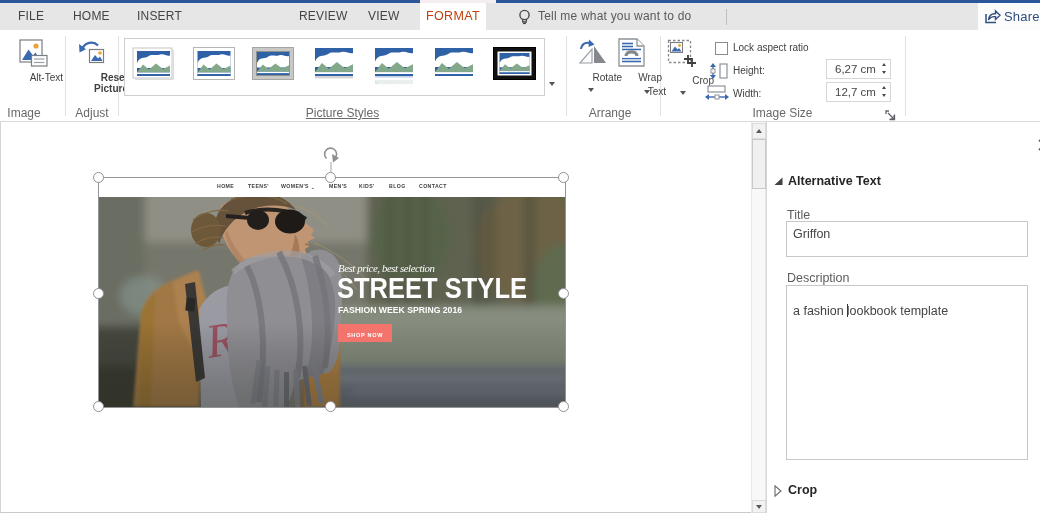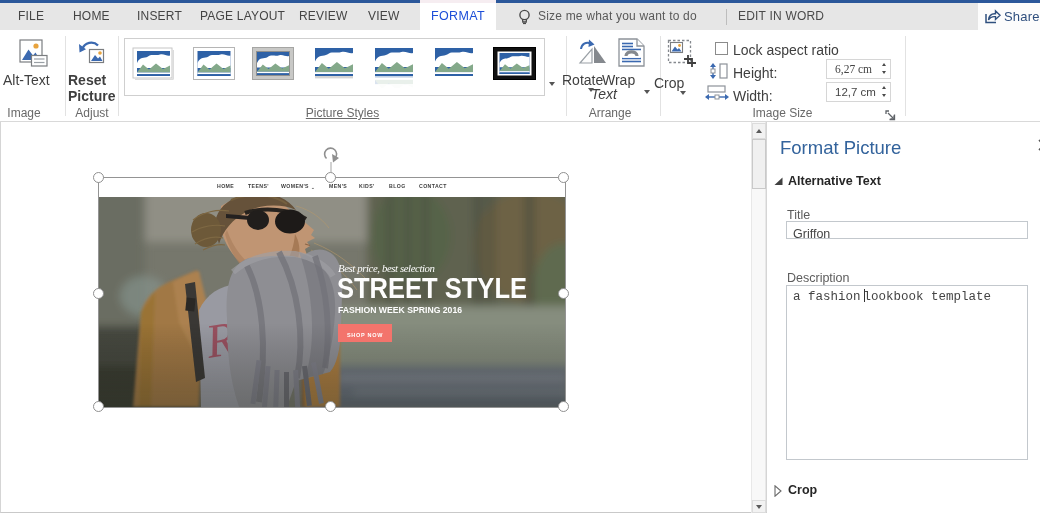--- a/index.html
+++ b/index.html
@@ -4,26 +4,26 @@
 <style>
 *{margin:0;padding:0;box-sizing:border-box;}
 html,body{width:1040px;height:516px;}
 #app{position:relative;width:1040px;height:516px;overflow:hidden;background:#fff;font-family:"Liberation Sans",sans-serif;}
 .abs{position:absolute;}
 
 #strip{left:0;top:0;width:1040px;height:3px;background:#2b579a;}
 #stripw{left:420px;top:0;width:76px;height:3px;background:#f6edf1;}
 #tabbar{left:0;top:3px;width:1040px;height:27px;background:#e6e6e6;}
 .tab{position:absolute;top:0;height:27px;line-height:27px;font-size:12px;color:#444;letter-spacing:0.2px;}
-#ftab{left:420px;top:0;width:76px;height:27px;background:#fff;text-align:center;line-height:27px;font-size:12.5px;color:#1d4ed8;letter-spacing:0.4px;}
+#ftab{left:420px;top:0;width:66px;height:27px;background:#fff;text-align:center;line-height:27px;font-size:12.5px;color:#c2410c;letter-spacing:0.4px;}
 #sharebox{left:978px;top:0;width:62px;height:27px;background:#fcfcfc;}
 
 #ribbon{left:0;top:30px;width:1040px;height:92px;background:#fff;border-bottom:1px solid #d9d9d9;}
 .sep{position:absolute;top:6px;height:80px;width:1px;background:#e2e2e2;}
-.blabel{position:absolute;font-size:14px;color:#3f3f3f;text-align:left;}
+.blabel{position:absolute;font-size:10px;color:#3f3f3f;text-align:right;}
 .glabel{position:absolute;font-size:12px;color:#696969;text-align:center;top:76px;}
 .caret{position:absolute;width:0;height:0;border-left:3.5px solid transparent;border-right:3.5px solid transparent;border-top:4px solid #555;}
 
 #gal{left:124px;top:8px;width:421px;height:58px;background:#fff;border:1px solid #cfcfcf;}
 .thumb{position:absolute;top:8px;}
 
 .inpt{position:absolute;left:826px;width:65px;height:20px;border:1px solid #d6d6d6;background:#fff;font-size:11.5px;color:#444;line-height:18px;padding-left:8px;}
 .spin{position:absolute;left:881.5px;width:0;height:0;border-left:2.8px solid transparent;border-right:2.8px solid transparent;}
 .spinup{border-bottom:3.8px solid #4a4a4a;}
 .spindn{border-top:3.8px solid #4a4a4a;}
@@ -46,32 +46,30 @@
 </style>
 </head>
 <body>
 <div id="app">
   <div id="strip" class="abs"></div>
   <div id="stripw" class="abs"></div>
   <div id="tabbar" class="abs">
     <div class="tab" style="left:18px;">FILE</div>
     <div class="tab" style="left:73px;">HOME</div>
     <div class="tab" style="left:137px;">INSERT</div>
-    <div class="tab" style="left:200px;">PAGE LAYOUT</div>
     <div class="tab" style="left:299px;">REVIEW</div>
     <div class="tab" style="left:368px;">VIEW</div>
     <div id="ftab" class="abs">FORMAT</div>
     <svg class="abs" style="left:516px;top:5px" width="17" height="19" viewBox="0 0 17 19">
       <circle cx="8.5" cy="7" r="4.6" fill="none" stroke="#4a4a4a" stroke-width="1.4"></circle>
       <path d="M6.5 11 L6.8 14 H10.2 L10.5 11" fill="none" stroke="#4a4a4a" stroke-width="1.3"></path>
       <line x1="7" y1="15.5" x2="10" y2="15.5" stroke="#4a4a4a" stroke-width="1.2"></line>
     </svg>
-    <div class="tab" style="left:538px;color:#595959;letter-spacing:0.2px;">Size me what you want to do</div>
+    <div class="tab" style="left:538px;color:#595959;letter-spacing:0.2px;">Tell me what you want to do</div>
     <div class="abs" style="left:726px;top:6px;width:1px;height:16px;background:#bdbdbd;"></div>
-    <div class="tab" style="left:738px;color:#4a4a4a;">EDIT IN WORD</div>
     <div id="sharebox" class="abs"></div>
     <svg class="abs" style="left:984px;top:5px" width="18" height="17" viewBox="0 0 18 17">
       <path d="M2 6 V14.5 H12" fill="none" stroke="#2f4f7e" stroke-width="1.5"></path>
       <path d="M4.5 12 C5 7.5 8 5.5 11.5 5.8 L11.5 3 L16 7.3 L11.5 11.5 L11.5 8.7 C8.5 8.3 6 9.5 4.5 12 Z" fill="none" stroke="#2f4f7e" stroke-width="1.4"></path>
     </svg>
     <div class="tab" style="left:1004px;color:#2f4f7e;font-size:13px;">Share</div>
   </div>
 
   <div id="ribbon" class="abs">
     <div class="sep" style="left:65px;"></div>
@@ -204,21 +202,21 @@
         <line x1="4" y1="5.5" x2="15" y2="5.5"></line>
         <line x1="4" y1="8.5" x2="15" y2="8.5"></line>
         <line x1="4" y1="11.5" x2="23" y2="11.5"></line>
         <line x1="4" y1="20.5" x2="23" y2="20.5"></line>
         <line x1="4" y1="23.5" x2="23" y2="23.5"></line>
       </g>
       <rect x="4.5" y="12.8" width="18" height="7" fill="#fff"></rect>
         <path d="M8 18 C8 12.5 19 12.5 19 18" fill="none" stroke="#85898e" stroke-width="3.2"></path>
     </svg>
     <div class="blabel" style="left:602px;top:42px;width:60px;">Wrap</div>
-    <div class="blabel" style="left:591px;top:56px;width:60px;font-style:italic;">Text</div>
+    <div class="blabel" style="left:606px;top:56px;width:60px;">Text</div>
     <div class="caret" style="left:644px;top:60px;"></div>
 
     <svg class="abs" style="left:666px;top:8px" width="34" height="30" viewBox="0 0 34 30">
       <rect x="2.5" y="2.5" width="22" height="22" fill="none" stroke="#85898e" stroke-width="1.3" stroke-dasharray="2.5 2"></rect>
       <rect x="4.5" y="4.5" width="12" height="10" fill="#fff" stroke="#7b7d80" stroke-width="1.1"></rect>
       <circle cx="13.5" cy="7.5" r="1.4" fill="#e8a33d"></circle>
       <path d="M5.5 13.5 L9 8.5 L11.5 11.5 L13 10 L15.5 13.5 Z" fill="#3b69b0"></path>
       <path d="M22 17 L22 25 L30 25" fill="none" stroke="#3f3f3f" stroke-width="1.8"></path>
       <path d="M18 21 L26 21 L26 29" fill="none" stroke="#3f3f3f" stroke-width="1.8"></path>
     </svg>
@@ -228,21 +226,21 @@
     <div class="abs" style="left:715px;top:12px;width:13px;height:13px;border:1px solid #8b8b8b;background:#fff;"></div>
     <div class="blabel" style="left:733px;top:12px;">Lock aspect ratio</div>
     <svg class="abs" style="left:709px;top:33px" width="20" height="16" viewBox="0 0 20 16">
       <rect x="11" y="1" width="7" height="14" fill="#fff" stroke="#8d9299" stroke-width="1.2"></rect>
       <line x1="4" y1="2" x2="4" y2="14" stroke="#3b69b0" stroke-width="1.4"></line>
       <path d="M4 0 L7 4 L1 4 Z" fill="#3b69b0"></path>
       <path d="M4 16 L7 12 L1 12 Z" fill="#3b69b0"></path>
       <rect x="2" y="6" width="4" height="4" fill="#fff" stroke="#8d9299" stroke-width="1"></rect>
     </svg>
     <div class="blabel" style="left:733px;top:35px;">Height:</div>
-    <div class="inpt" style="top:29px;font-family:Liberation Serif, serif;">6,27 cm</div>
+    <div class="inpt" style="top:29px;">6,27 cm</div>
     <div class="spin spinup" style="top:33px;"></div>
     <div class="spin spindn" style="top:41px;"></div>
     <svg class="abs" style="left:705px;top:55px" width="24" height="16" viewBox="0 0 24 16">
       <rect x="3" y="1" width="17" height="6" fill="#fff" stroke="#8d9299" stroke-width="1.2"></rect>
       <line x1="2" y1="12" x2="22" y2="12" stroke="#3b69b0" stroke-width="1.4"></line>
       <path d="M0 12 L4 15 L4 9 Z" fill="#3b69b0"></path>
       <path d="M24 12 L20 15 L20 9 Z" fill="#3b69b0"></path>
       <rect x="10" y="10" width="4" height="4" fill="#fff" stroke="#8d9299" stroke-width="1"></rect>
     </svg>
     <div class="blabel" style="left:733px;top:58px;">Width:</div>
@@ -384,30 +382,29 @@
   <div class="hdl abs" style="left:92.5px;top:171.5px;"></div>
   <div class="hdl abs" style="left:324.5px;top:171.5px;"></div>
   <div class="hdl abs" style="left:558px;top:171.5px;"></div>
   <div class="hdl abs" style="left:92.5px;top:287.5px;"></div>
   <div class="hdl abs" style="left:558px;top:287.5px;"></div>
   <div class="hdl abs" style="left:92.5px;top:400.5px;"></div>
   <div class="hdl abs" style="left:324.5px;top:400.5px;"></div>
   <div class="hdl abs" style="left:558px;top:400.5px;"></div>
 
   <div id="panel" class="abs">
-    <div id="ptitle" class="abs">Format Picture</div>
     <svg class="abs" style="left:271px;top:17px" width="12" height="12" viewBox="0 0 12 12">
       <path d="M1 1 L11 11 M11 1 L1 11" stroke="#555" stroke-width="1.6"></path>
     </svg>
     <svg class="abs" style="left:6px;top:55px" width="10" height="9" viewBox="0 0 10 9">
       <polygon points="9.5,0.5 9.5,8 1.5,8" fill="#404040"></polygon>
     </svg>
     <div class="sect" style="left:21px;top:52px;">Alternative Text</div>
     <div class="plabel" style="left:20px;top:86px;">Title</div>
-    <div class="pfield" style="top:99px;height:18px;line-height:24px;padding-left:6px;">Griffon</div>
+    <div class="pfield" style="top:99px;height:36px;line-height:24px;padding-left:6px;">Griffon</div>
     <div class="plabel" style="left:20px;top:149px;">Description</div>
-    <div class="pfield" style="top:163px;height:175px;padding:3px 6px;line-height:15px;font-family:Liberation Mono, monospace;">a fashion<span style="display:inline-block;width:1px;height:13px;background:#333;vertical-align:-2px;margin-left:3px;margin-right:-1px;"></span>lookbook template</div>
+    <div class="pfield" style="top:163px;height:175px;padding:18px 6px;line-height:15px;">a fashion<span style="display:inline-block;width:1px;height:13px;background:#333;vertical-align:-2px;margin-left:3px;margin-right:-1px;"></span>lookbook template</div>
     <svg class="abs" style="left:7px;top:363px" width="8" height="12" viewBox="0 0 8 12">
       <polygon points="1,0.8 1,11.2 7,6" fill="none" stroke="#6a6a6a" stroke-width="1.1"></polygon>
     </svg>
     <div class="sect" style="left:21px;top:361px;">Crop</div>
   </div>
 </div>
 
 </body></html>

